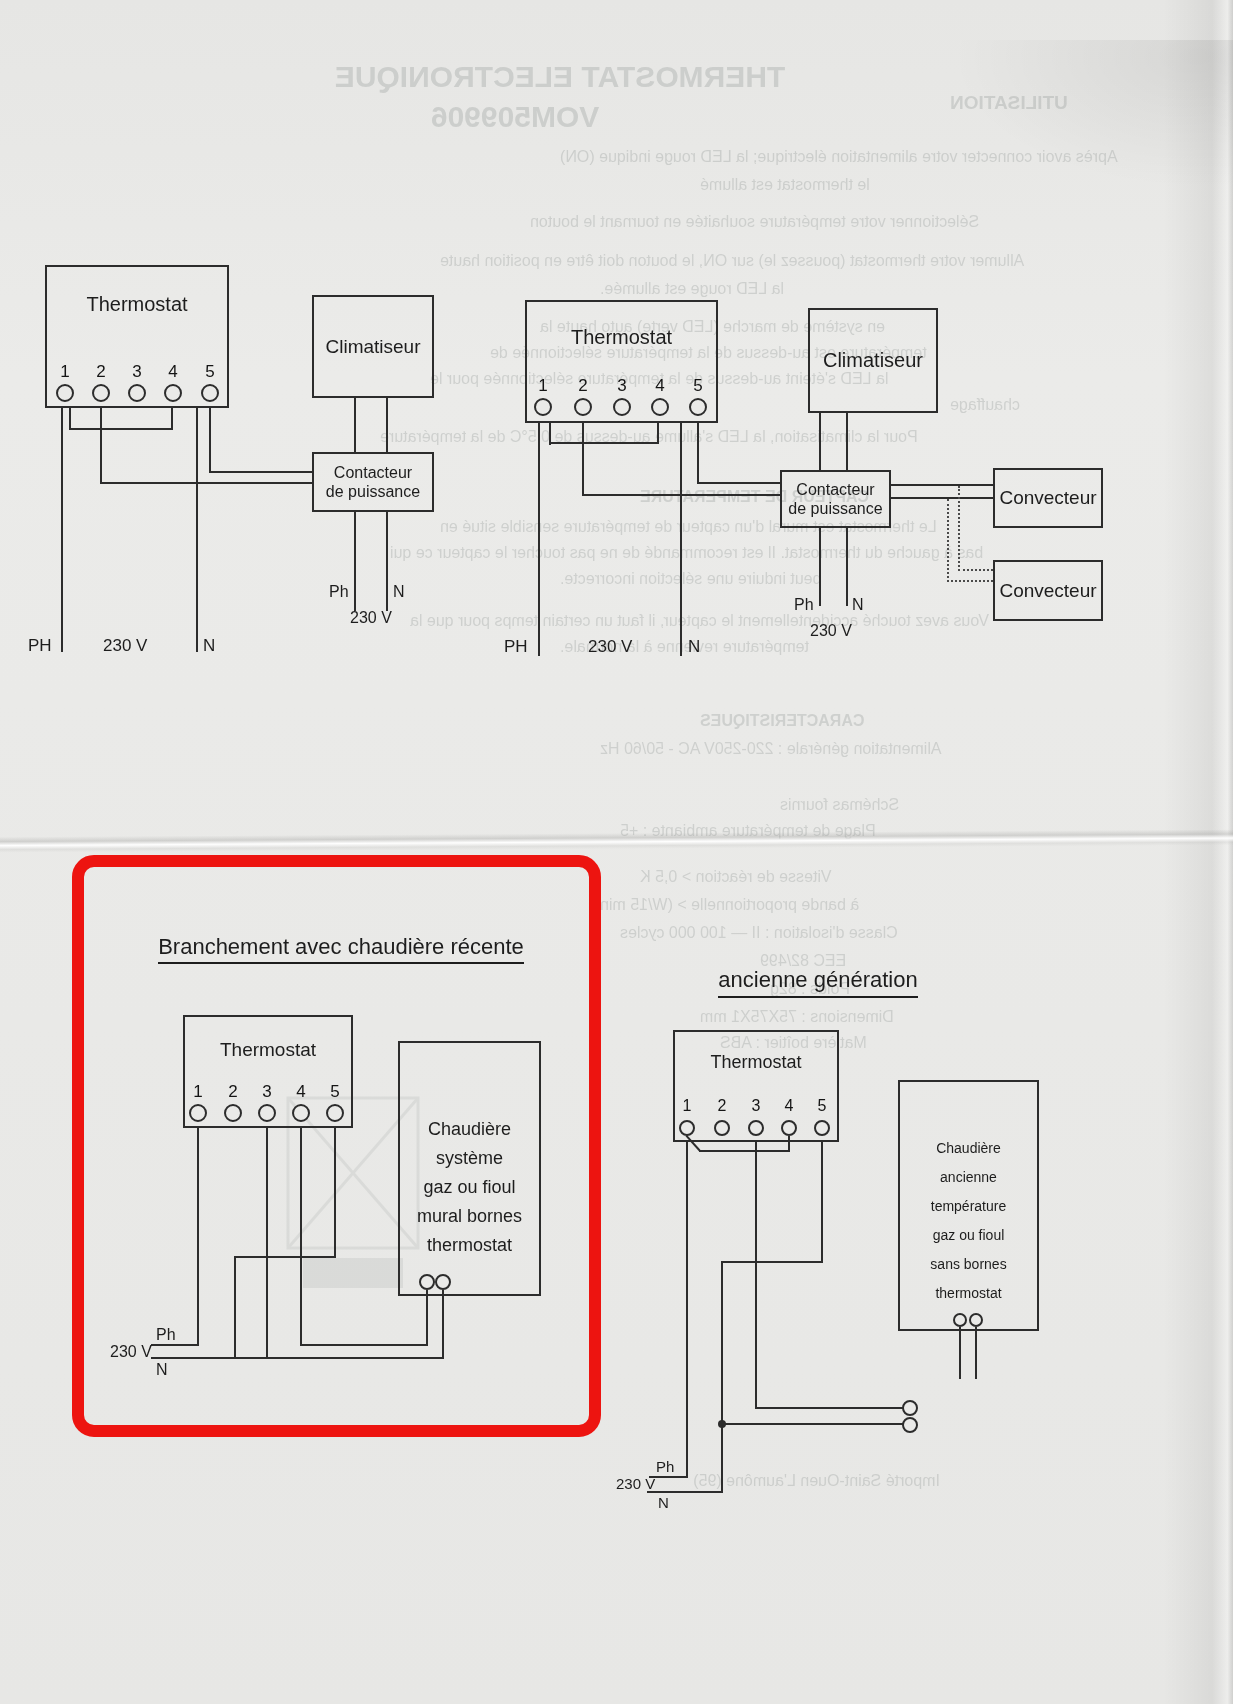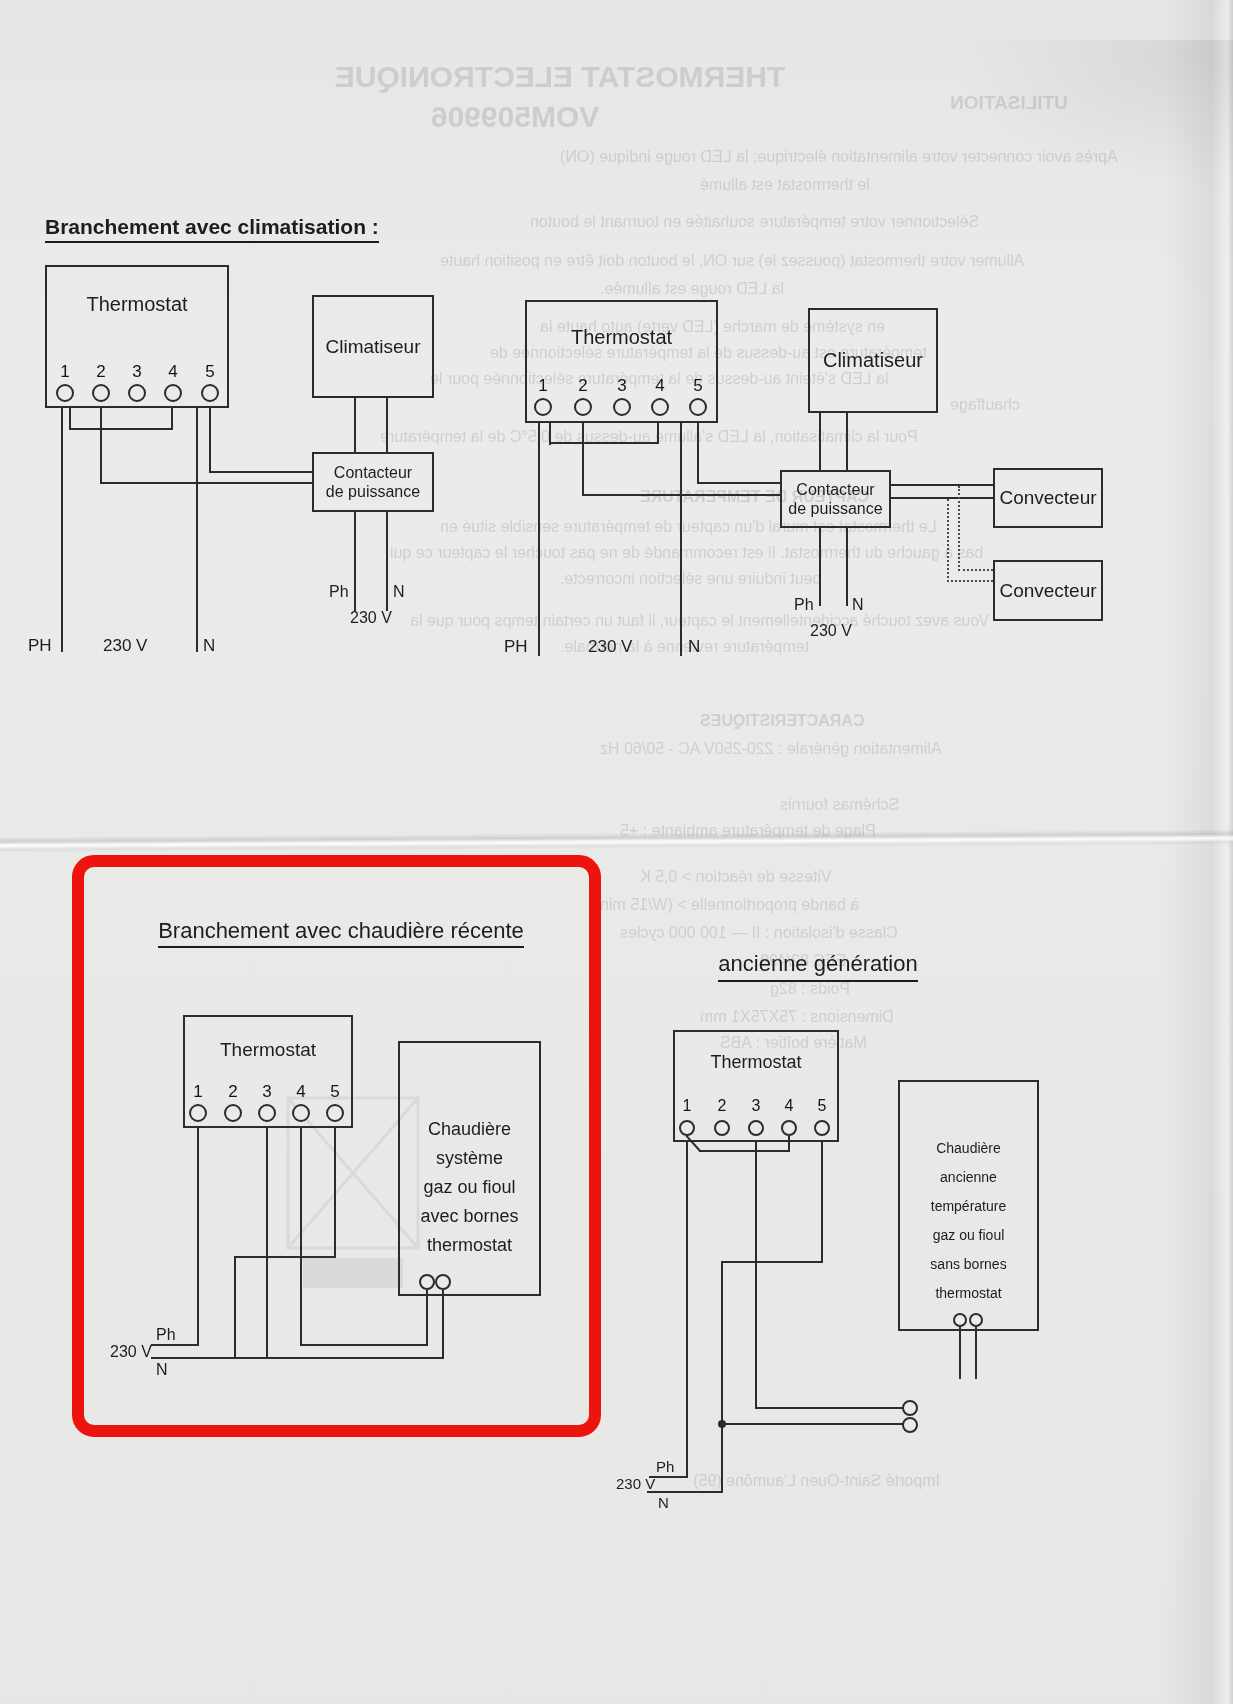--- a/index.html
+++ b/index.html
@@ -15,21 +15,21 @@
         background:radial-gradient(ellipse at 85% 10%,rgba(0,0,0,.07),rgba(0,0,0,0) 65%);}
   .box{position:absolute;border:2px solid #2c2c2c;display:flex;justify-content:center;}
   .w{position:absolute;background:#2c2c2c;}
   .wd-v{position:absolute;width:0;border-left:2px dotted #4a4a4a;}
   .wd-h{position:absolute;height:0;border-top:2px dotted #4a4a4a;}
   .lbl{position:absolute;white-space:nowrap;color:#1d1d1d;}
   .term{position:absolute;border:2px solid #2c2c2c;border-radius:50%;background:#eaeae8;}
   .t18{width:18px;height:18px;} .t16{width:16px;height:16px;} .t14{width:14px;height:14px;}
   .tnum{position:absolute;font-size:17px;transform:translateX(-50%);color:#151515;}
   .head-bold{position:absolute;font-weight:bold;font-size:21px;}
-  .head-reg{position:absolute;font-size:22px;text-align:center;}
+  .head-reg{position:absolute;font-size:22px;text-align:center;margin-top:16px;}
   .underl{border-bottom:2px solid #1d1d1d;padding-bottom:2px;display:inline-block;}
   .title{position:absolute;left:322px;top:58px;width:500px;text-align:center;
          font-size:28px;font-weight:bold;letter-spacing:.5px;color:#121212;}
   .boxlabel{font-size:19px;}
   .two-line{flex-direction:column;align-items:center;font-size:16px;line-height:19px;}
   .boiler{flex-direction:column;align-items:center;}
   .boiler span{display:block;text-align:center;}
   .ghost{position:absolute;transform:scaleX(-1);color:#8f9593;opacity:.30;filter:blur(.7px);
          white-space:nowrap;font-size:16px;}
   .ghost.gb{font-weight:bold;}
@@ -79,23 +79,20 @@
   <div class="ghost" style="left:300px;top:1472px;width:640px;">Importé            Saint-Ouen L'aumône (95)</div>
 
   <svg class="ghost-svg" style="left:278px;top:1093px;" width="150" height="200" viewBox="0 0 150 200">
     <rect x="10" y="5" width="130" height="150" fill="none" stroke="#8f9593" stroke-width="3"></rect>
     <line x1="10" y1="5" x2="140" y2="155" stroke="#8f9593" stroke-width="3"></line>
     <line x1="140" y1="5" x2="10" y2="155" stroke="#8f9593" stroke-width="3"></line>
     <rect x="25" y="165" width="100" height="30" fill="#8f9593"></rect>
   </svg>
 
 
-  <div class="head-bold" style="left:45px;top:215px;">
-    <span class="underl">Branchement avec climatisation :</span>
-  </div>
 
   <div class="box" style="left:45px;top:265px;width:184px;height:143px;padding-top:26px;">
     <span class="boxlabel" style="font-size:20px;">Thermostat</span>
   </div>
   <span class="tnum" style="left:65px;top:362px;">1</span>
   <span class="tnum" style="left:101px;top:362px;">2</span>
   <span class="tnum" style="left:137px;top:362px;">3</span>
   <span class="tnum" style="left:173px;top:362px;">4</span>
   <span class="tnum" style="left:210px;top:362px;">5</span>
   <div class="term t18" style="left:56px;top:384px;"></div>
@@ -207,21 +204,21 @@
   <div class="term t18" style="left:189px;top:1104px;"></div>
   <div class="term t18" style="left:224px;top:1104px;"></div>
   <div class="term t18" style="left:258px;top:1104px;"></div>
   <div class="term t18" style="left:292px;top:1104px;"></div>
   <div class="term t18" style="left:326px;top:1104px;"></div>
 
   <div class="box boiler" style="left:398px;top:1041px;width:143px;height:255px;padding-top:38px;font-size:18px;line-height:29px;">
     <span>Chaudière</span>
     <span>système</span>
     <span>gaz ou fioul</span>
-    <span>avec bornes</span>
+    <span>mural bornes</span>
     <span>thermostat</span>
   </div>
 
   <div class="w" style="left:197px;top:1127px;width:2px;height:219px;"></div>
   <div class="w" style="left:266px;top:1127px;width:2px;height:232px;"></div>
   <div class="w" style="left:300px;top:1127px;width:2px;height:219px;"></div>
   <div class="w" style="left:300px;top:1344px;width:128px;height:2px;"></div>
   <div class="w" style="left:426px;top:1290px;width:2px;height:56px;"></div>
   <div class="w" style="left:334px;top:1127px;width:2px;height:131px;"></div>
   <div class="w" style="left:234px;top:1256px;width:102px;height:2px;"></div>

